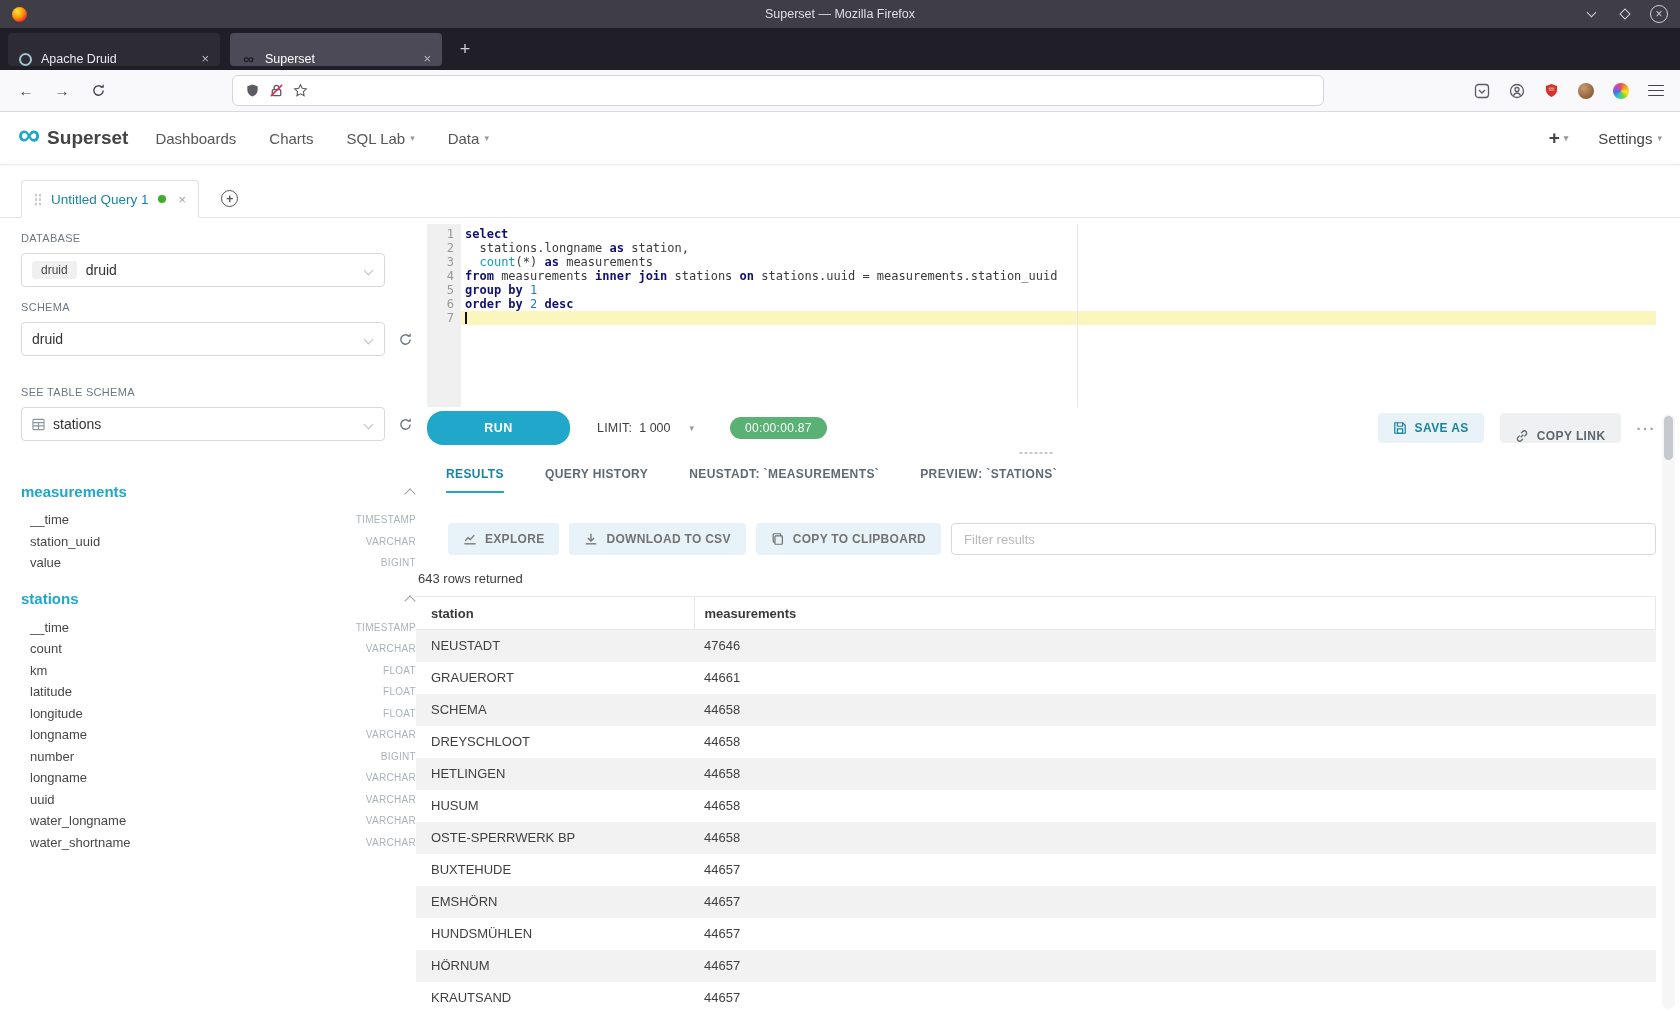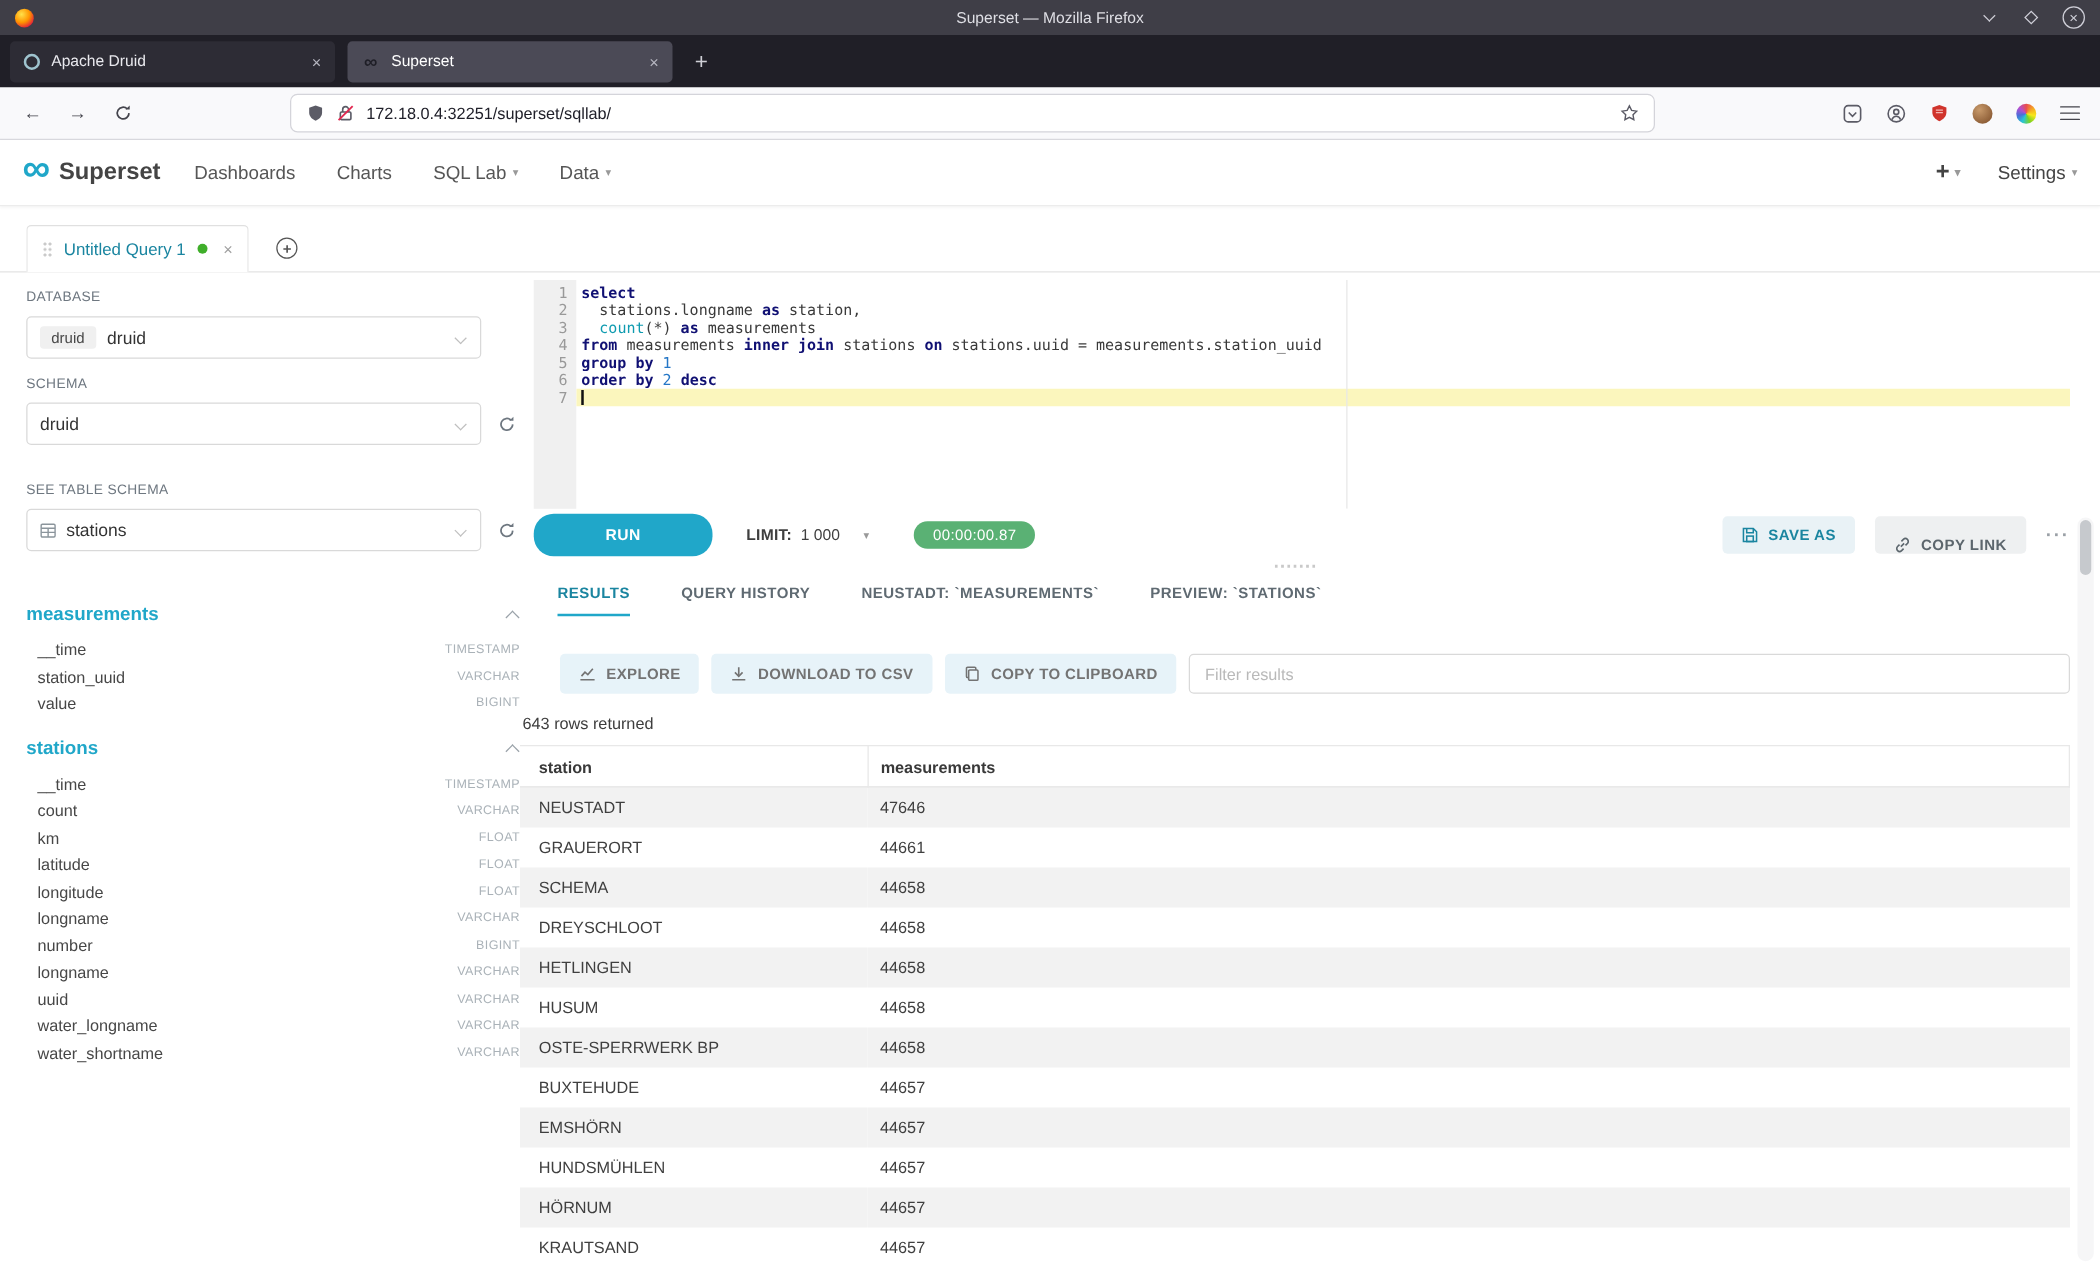--- a/index.html
+++ b/index.html
@@ -12,21 +12,21 @@
 .win-title{position:absolute;left:0;right:0;text-align:center;color:#dfdfe5;font-size:12.5px}
 .win-controls{margin-left:auto;display:flex;align-items:center;gap:16px;position:relative;z-index:1}
 .wc{width:18px;height:18px;display:flex;align-items:center;justify-content:center;color:#cfcfd8}
 .chev-down-w{width:7px;height:7px;border-right:1.6px solid #cfcfd8;border-bottom:1.6px solid #cfcfd8;transform:rotate(45deg);margin-top:-3px}
 .diamond{width:8px;height:8px;border:1.6px solid #cfcfd8;transform:rotate(45deg)}
 .close-circle{border:1.4px solid #cfcfd8;border-radius:50%;font-size:12px;line-height:1}
 
 
 .tabstrip{height:42px;background:#201f27;display:flex;align-items:center;padding:0 8px;gap:8px}
 .btabs{display:flex;gap:10px}
-.btab{width:260px;height:33px;display:flex;align-items:center;gap:9px;padding:0 11px;border-radius:4px;background:#2d2c35;color:#e9e9ee;font-size:12.5px}
+.btab{width:212px;height:33px;display:flex;align-items:flex-end;gap:9px;padding:0 11px;border-radius:4px;background:#2d2c35;color:#e9e9ee;font-size:12.5px}
 .btab.active{background:#4b4a56;color:#fff}
 .btab-label{flex:1;white-space:nowrap;overflow:hidden;text-overflow:ellipsis}
 .btab-close{color:#b6b6c0;font-size:13px}
 .fav{width:15px;height:15px;display:flex;align-items:center;justify-content:center;flex:0 0 auto}
 .fav.druid{border:2px solid #9fc4cf;border-radius:50%;width:13px;height:13px}
 .fav.superset{color:#1e1e26;font-weight:bold;font-size:15px;line-height:1}
 .newtab{width:30px;height:30px;display:flex;align-items:center;justify-content:center;color:#cfcfd6;font-size:18px}
 
 
 .navbar{height:42px;background:#f9f9fb;border-bottom:1px solid #d9d9de;display:flex;align-items:center;padding:0 12px}
@@ -93,21 +93,21 @@
 .tok-kw{color:#101073;font-weight:bold}
 .tok-fn{color:#0f9bb0}
 .tok-num{color:#2476c6}
 .print-margin{position:absolute;top:0;bottom:0;left:582px;width:1px;background:#e7e7e7}
 .cursor{display:inline-block;width:2px;height:12px;background:#111;vertical-align:middle;margin-top:-2px}
 
 
 .run-row{display:flex;align-items:center;margin:4px 0 0 11px;height:34px}
 .run-btn{width:143px;height:34px;background:#20a7c9;color:#fff;font-size:12.5px;font-weight:bold;letter-spacing:.4px;border-radius:16px;display:flex;align-items:center;justify-content:center}
 .limit{display:flex;align-items:center;margin-left:27px;font-size:12.5px;color:#3f3f3f;gap:7px}
-.limit-label{font-weight:bold;letter-spacing:.2px}
+.limit-label{font-weight:normal;letter-spacing:.2px}
 .limit-caret{color:#999;font-size:9px;margin-left:12px}
 .timer{margin-left:36px;background:#5ab174;color:#fff;font-size:12px;padding:4px 15px;border-radius:12px;letter-spacing:.3px}
 .tb-right{margin-left:auto;display:flex;align-items:center}
 .saveas{height:30px;display:flex;align-items:center;gap:8px;background:#e9f2f6;color:#1a85a0;font-size:12px;font-weight:bold;letter-spacing:.4px;padding:0 15px;border-radius:4px}
 .copylink{height:30px;display:flex;align-items:flex-end;gap:8px;background:#eef0f1;color:#5c666d;font-size:12px;font-weight:bold;letter-spacing:.4px;padding:0 15px;border-radius:4px;margin-left:16px}
 .more{color:#9aa0a6;font-size:15px;font-weight:bold;letter-spacing:1.5px;margin-left:16px}
 .splitter{height:16px;display:flex;align-items:center;justify-content:center}
 .split-dots{width:36px;height:4px;background-image:radial-gradient(circle,#c9c9c9 1.3px,transparent 1.4px);background-size:5px 4px;background-position:center}
 
 
@@ -176,21 +176,20 @@
   </span>
   <div class="urlbar">
     <svg width="15" height="15" viewBox="0 0 16 16">
         <path d="M8 1.5l5.5 2v4c0 3.3-2.3 5.6-5.5 7-3.2-1.4-5.5-3.7-5.5-7v-4z" fill="#5b5b66"></path>
       </svg>
     <svg width="15" height="15" viewBox="0 0 16 16" fill="none">
         <rect x="3.5" y="7" width="9" height="6.5" rx="1" stroke="#5b5b66" stroke-width="1.4"></rect>
         <path d="M5.5 7V5a2.5 2.5 0 0 1 5 0v2" stroke="#5b5b66" stroke-width="1.4"></path>
         <path d="M2 14L14 2" stroke="#e22850" stroke-width="1.6"></path>
       </svg>
-    <span class="url-text">172.18.0.4:32251/superset/sqllab/</span>
     <svg width="15" height="15" viewBox="0 0 16 16" fill="none" stroke="#5b5b66" stroke-width="1.2">
         <path d="M8 1.8l1.9 3.9 4.3.6-3.1 3 .7 4.3L8 11.6l-3.8 2 .7-4.3-3.1-3 4.3-.6z"></path>
       </svg>
   </div>
   <div class="right-icons">
     <svg width="16" height="16" viewBox="0 0 16 16" fill="none" stroke="#5b5b66" stroke-width="1.3">
         <rect x="1.5" y="1.5" width="13" height="13" rx="3"></rect>
         <path d="M5 7l3 3 3-3"></path>
       </svg>
     <svg width="16" height="16" viewBox="0 0 16 16" fill="none" stroke="#5b5b66" stroke-width="1.3">

